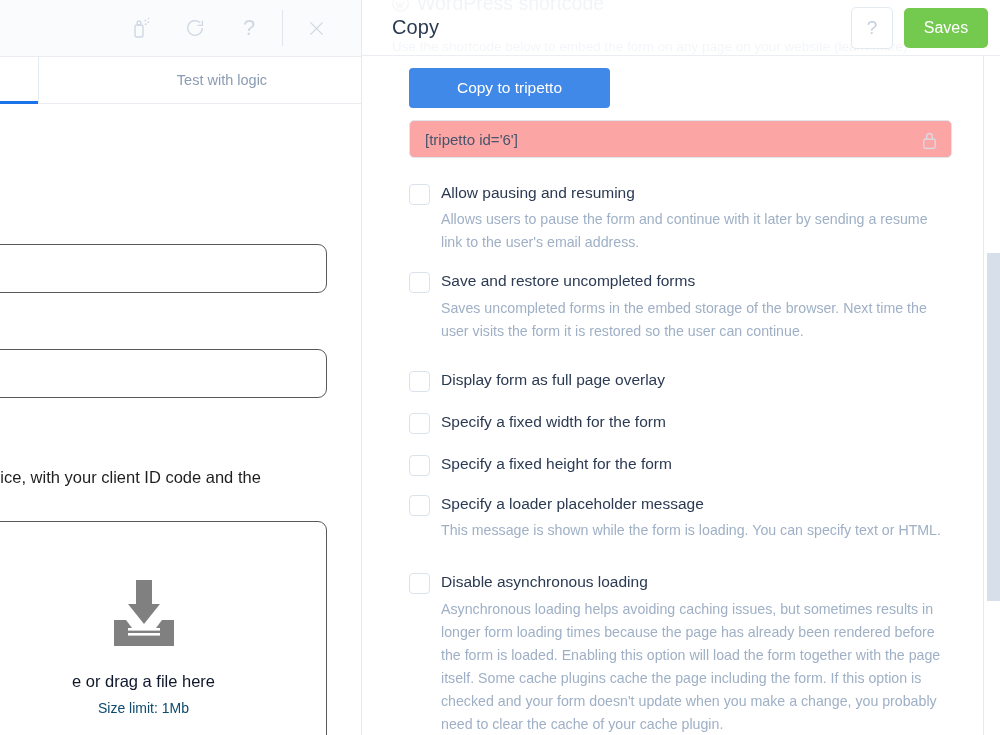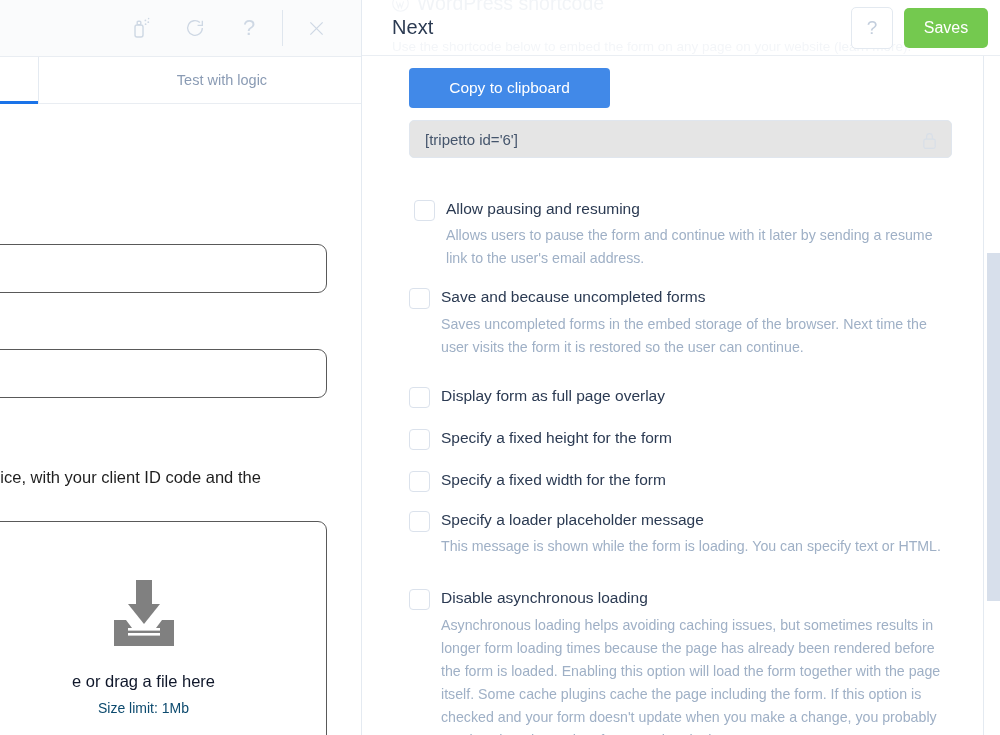--- a/index.html
+++ b/index.html
@@ -117,37 +117,37 @@
   }
 
   #copy-button {
     margin-top: 12px; width: 201px; height: 40px; background: #4189e8;
     border: none; border-radius: 4px; color: #fff; font-size: 15.5px;
     font-family: "Liberation Sans", sans-serif; display: block;
   }
 
   #shortcode-row {
     position: relative; margin-top: 12px; width: 543px; height: 38px;
-    border: 1px solid #e0e6ee; border-radius: 5px; background: #e5e5e5;
+    border: 1px solid #e0e6ee; border-radius: 5px; background: #fca5a5;
     display: flex; align-items: center;
   }
   #shortcode-value { padding-left: 15px; font-size: 15px; color: #45556c; }
   #lock-icon { position: absolute; right: 13px; top: 10px; color: #d8dfe8; }
 
   .opt { display: flex; margin-top: 16px; }
   .cb {
     flex: 0 0 auto; width: 21px; height: 21px; border: 1px solid #dbe2ec;
     border-radius: 4px; background: #fff; margin-top: 2px;
   }
   .opt-text { margin-left: 11px; width: 511px; }
   .opt-label { font-size: 15.5px; color: #2b3a52; line-height: 1.45; }
   .opt-desc  { font-size: 14.2px; color: #9fb0c6; line-height: 1.62; margin-top: 4px; }
 
   
-  #opt-0 { margin-top: 40px; justify-content: flex-end; }
+  #opt-0 { margin-top: 24px; }
   #opt-2 { margin-top: 26px; }
   #opt-3 { margin-top: 19px; }
   #opt-4 { margin-top: 19px; }
   #opt-5 { margin-top: 17px; }
   #opt-6 { margin-top: 29px; }
 
   
   #scroll-track {
     position: absolute; right: 0; top: 56px; width: 17px; bottom: 0;
     background: #ffffff; border-left: 1px solid #e4eaf1;
@@ -233,33 +233,33 @@
           <path d="M6 9 l3 9 l2.2-6 l2.2 6 l3-9" fill="none" stroke="#d3dbe6" stroke-width="1.6"></path>
         </svg>
         <span>WordPress shortcode</span>
       </div>
       <div id="ghost-sub">
         <span>Use the shortcode below to embed the form on any page on your website (</span><span class="lnk">learn more</span><span>).</span>
       </div>
     </div>
 
     <div id="modal-header"></div>
-    <div id="modal-title">Next</div>
+    <div id="modal-title">Copy</div>
 
     <div id="help-button">
       <span>?</span>
     </div>
     <button id="close-button">
       <span>Saves</span>
     </button>
 
     <div id="modal-body">
 
       <button id="copy-button">
-        <span>Copy to clipboard</span>
+        <span>Copy to tripetto</span>
       </button>
 
       <div id="shortcode-row">
         <span id="shortcode-value">[tripetto id='6']</span>
         <span id="lock-icon">
           <svg width="17" height="19" viewBox="0 0 24 26" fill="none" stroke="currentColor" stroke-width="1.7">
             <rect x="4" y="11" width="16" height="13" rx="2.2"></rect>
             <path d="M8 11 V7.2 a4 4 0 0 1 8 0 V11"></path>
           </svg>
         </span>
@@ -269,43 +269,43 @@
         <div class="cb"></div>
         <div class="opt-text">
           <div class="opt-label">Allow pausing and resuming</div>
           <div class="opt-desc">Allows users to pause the form and continue with it later by sending a resume link to the user's email address.</div>
         </div>
       </div>
 
       <div class="opt" id="opt-1">
         <div class="cb"></div>
         <div class="opt-text">
-          <div class="opt-label">Save and because uncompleted forms</div>
+          <div class="opt-label">Save and restore uncompleted forms</div>
           <div class="opt-desc">Saves uncompleted forms in the embed storage of the browser. Next time the user visits the form it is restored so the user can continue.</div>
         </div>
       </div>
 
       <div class="opt" id="opt-2">
         <div class="cb"></div>
         <div class="opt-text">
           <div class="opt-label">Display form as full page overlay</div>
         </div>
       </div>
 
+      <div class="opt" id="opt-3">
+        <div class="cb"></div>
+        <div class="opt-text">
+          <div class="opt-label">Specify a fixed width for the form</div>
+        </div>
+      </div>
+
       <div class="opt" id="opt-4">
         <div class="cb"></div>
         <div class="opt-text">
           <div class="opt-label">Specify a fixed height for the form</div>
-        </div>
-      </div>
-
-      <div class="opt" id="opt-3">
-        <div class="cb"></div>
-        <div class="opt-text">
-          <div class="opt-label">Specify a fixed width for the form</div>
         </div>
       </div>
 
       <div class="opt" id="opt-5">
         <div class="cb"></div>
         <div class="opt-text">
           <div class="opt-label">Specify a loader placeholder message</div>
           <div class="opt-desc">This message is shown while the form is loading. You can specify text or HTML.</div>
         </div>
       </div>

